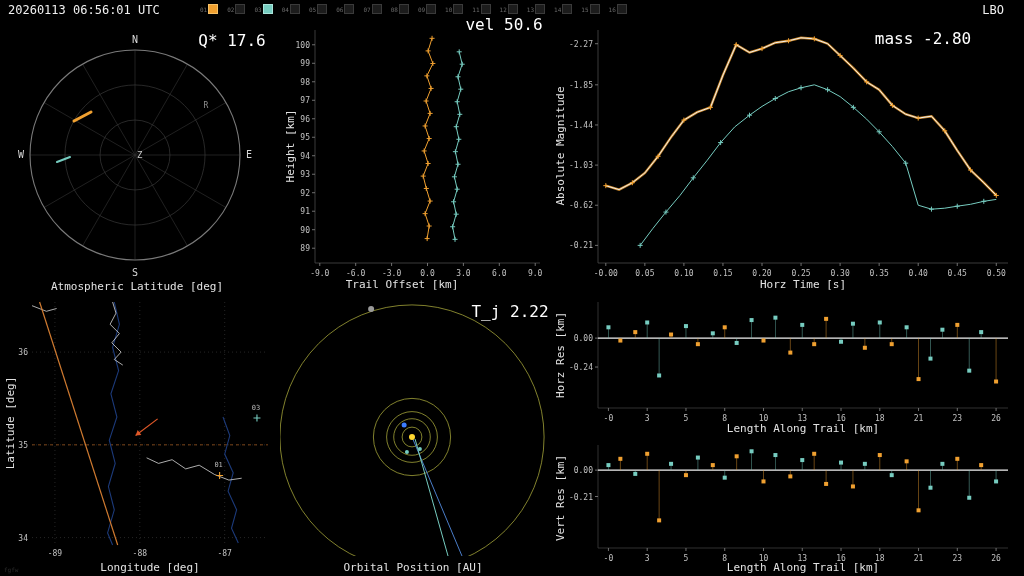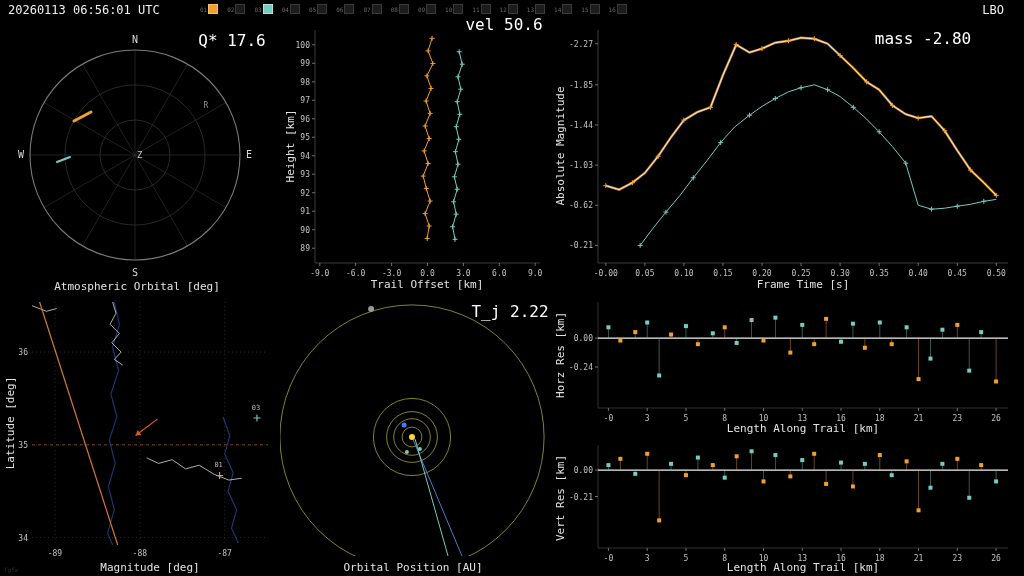--- a/index.html
+++ b/index.html
@@ -495,26 +495,26 @@
         <span class="cam-box"></span>
       </div>
     </div>
   <div class="abs ts" style="right:20px;top:3px">LBO</div>
 
   <div class="abs ctr ann" style="left:232px;top:40px">Q* 17.6</div>
   <div class="abs ctr ann" style="left:504px;top:24px">vel 50.6</div>
   <div class="abs ctr ann" style="left:923px;top:38px">mass -2.80</div>
   <div class="abs ctr ann" style="left:510px;top:311px">T_j 2.22</div>
 
-  <div class="abs ctr cap" style="left:137px;top:286px">Atmospheric Orbital [deg]</div>
-  <div class="abs ctr cap" style="left:427px;top:284px">Trail Offset [km]</div>
+  <div class="abs ctr cap" style="left:137px;top:286px">Atmospheric Latitude [deg]</div>
+  <div class="abs ctr cap" style="left:402px;top:284px">Trail Offset [km]</div>
   <div class="abs rot cap" style="left:290px;top:146px">Height [km]</div>
-  <div class="abs ctr cap" style="left:803px;top:284px">Frame Time [s]</div>
+  <div class="abs ctr cap" style="left:803px;top:284px">Horz Time [s]</div>
   <div class="abs rot cap" style="left:560px;top:146px">Absolute Magnitude</div>
-  <div class="abs ctr cap" style="left:150px;top:567px">Magnitude [deg]</div>
+  <div class="abs ctr cap" style="left:150px;top:567px">Longitude [deg]</div>
   <div class="abs rot cap" style="left:10px;top:423px">Latitude [deg]</div>
   <div class="abs ctr cap" style="left:413px;top:567px">Orbital Position [AU]</div>
   <div class="abs rot cap" style="left:560px;top:355px">Horz Res [km]</div>
   <div class="abs ctr cap" style="left:803px;top:428px">Length Along Trail [km]</div>
   <div class="abs rot cap" style="left:560px;top:498px">Vert Res [km]</div>
   <div class="abs ctr cap" style="left:803px;top:567px">Length Along Trail [km]</div>
 
   <div class="abs foot" style="left:4px;top:566px">fgfw</div>
 </div>
 

